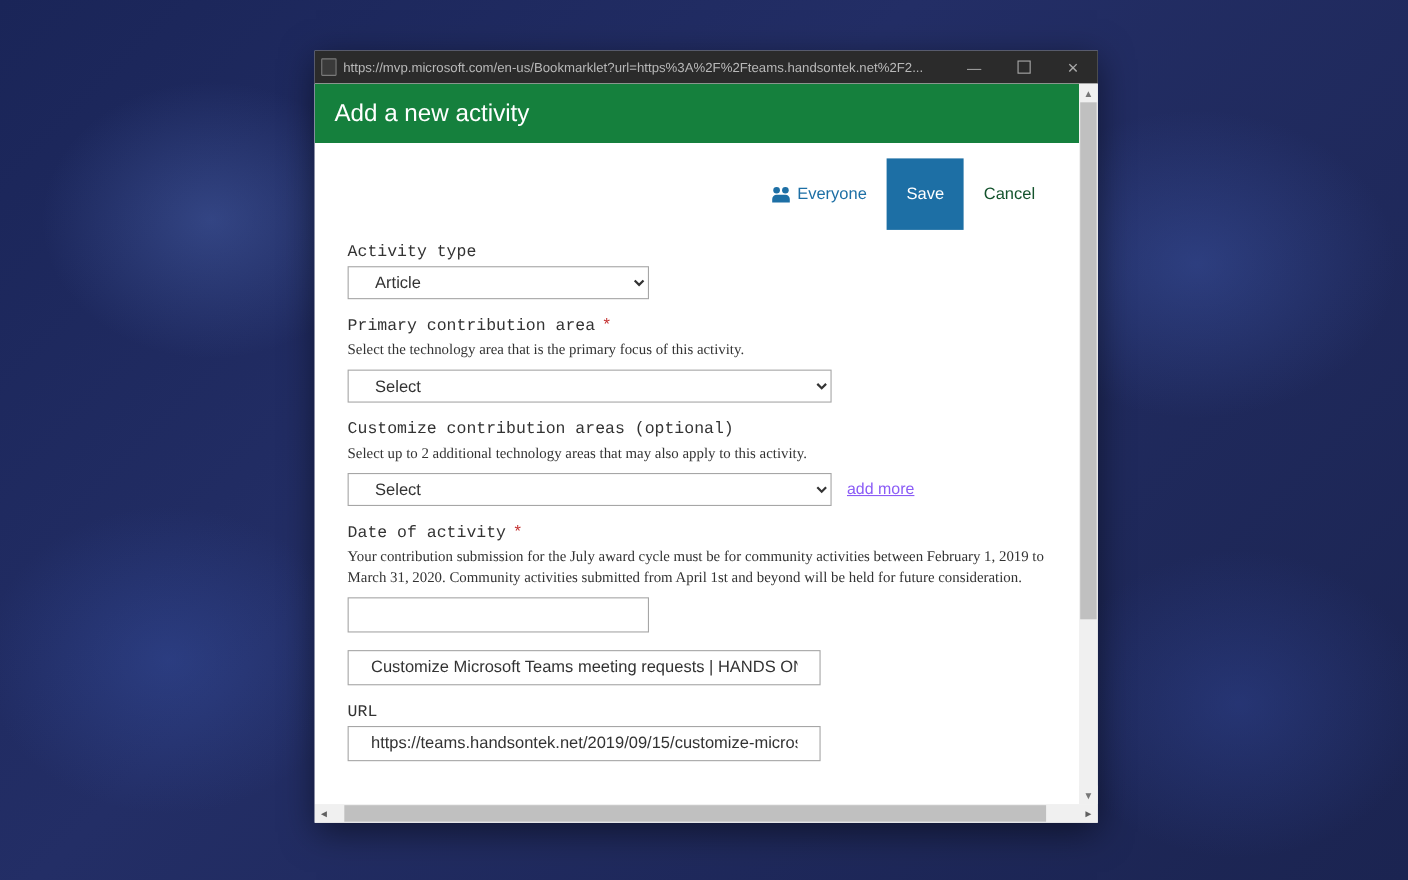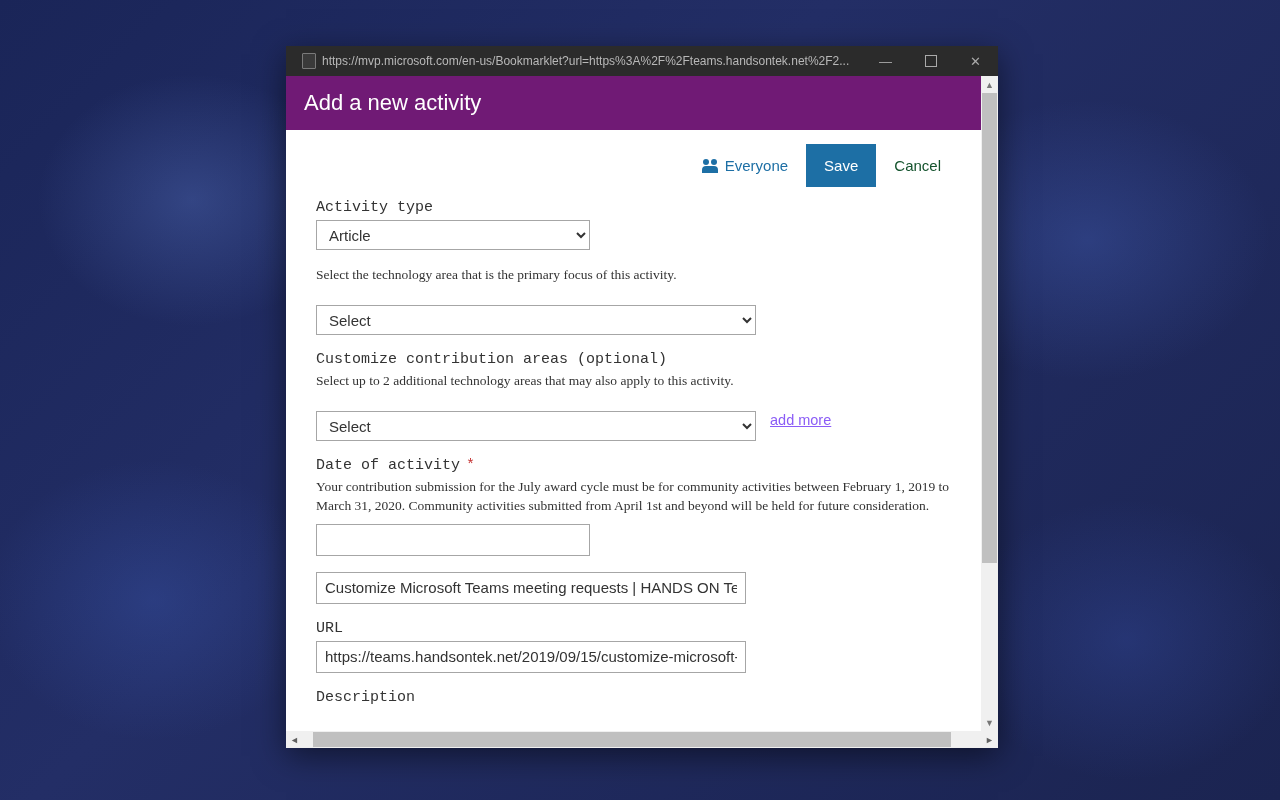--- a/index.html
+++ b/index.html
@@ -22,21 +22,21 @@
     background: #fff;
     box-shadow: 0 8px 30px rgba(0,0,0,0.5);
     display: flex;
     flex-direction: column;
   }
   .titlebar {
     height: 30px;
     background: #2b2b2b;
     display: flex;
     align-items: center;
-    padding-left: 16px;
+    padding-left: 6px;
     color: #b8b8b8;
     font-size: 12px;
   }
   .titlebar .doc-icon {
     width: 14px; height: 16px;
     border: 1px solid #7a7a7a;
     border-radius: 1px;
     margin-right: 6px;
     position: relative;
     background: #3a3a3a;
@@ -66,59 +66,59 @@
   }
   .hscroll .arrow { width:17px; display:flex; align-items:center; justify-content:center; color:#606060; font-size:9px; }
   .hscroll .track { flex:1; position:relative; }
   .hscroll .thumb { position:absolute; left:10px; top:1px; bottom:1px; right:30px; background:#c0c0c0; }
   .page {
     position:absolute; left:0; top:0; right:17px; bottom:17px;
     background:#fff;
     overflow:hidden;
   }
   .banner {
-    background: #701a75;
+    background: #15803d;
     color: #fff;
     padding: 14px 18px 14px 18px;
     font-size: 22px;
     font-weight: 400;
   }
   .actionbar {
     display:flex; justify-content:flex-end; align-items:center;
     padding: 14px 40px 6px 40px;
     gap: 18px;
     font-size: 15px;
   }
   .everyone { color:#1d6fa5; display:flex; align-items:center; gap:6px; }
   .people-icon { display:inline-block; position:relative; width:18px; height:14px; }
   .people-icon::before, .people-icon::after {
     content:""; position:absolute; background:#1d6fa5; border-radius:50%;
   }
   .people-icon::before { width:6px; height:6px; left:2px; top:0; box-shadow: 8px 0 0 #1d6fa5; }
   .people-icon::after { width:16px; height:7px; left:1px; top:7px; border-radius:4px 4px 0 0; }
   .save-btn {
-    background:#1d6fa5; color:#fff; border:none; padding:13px 18px; font-size:15px; cursor:pointer;
+    background:#1d6fa5; color:#fff; border:none; padding:24px 18px; font-size:15px; cursor:pointer;
   }
   .cancel-link { color:#14532d; }
   .form { padding: 6px 30px 0 30px; color:#333; }
   .field { margin-bottom: 16px; }
   .label { font-size: 15px; color:#333; margin-bottom:4px;font-family:Liberation Mono, monospace; }
   .req { color:#c43131; margin-left:6px; }
   .help { font-size: 13.5px; color:#333; margin: 4px 0 8px 0; line-height:1.4;font-family:Liberation Serif, serif; }
   select, input[type=text] {
     font-size: 15px; font-family: inherit;
-    padding: 5px 8px;
+    padding: 5px 20px;
     border: 1px solid #a6a6a6;
     background:#fff;
     color:#333;
   }
   select { height: 30px; }
   input[type=text] { height: 32px; }
   .sel-narrow { width: 274px; }
-  .sel-wide { width: 440px; margin-top: 12px; }
+  .sel-wide { width: 440px; }
   .row-inline { display:flex; align-items:center; gap:14px; }
   .addmore { color:#8b5cf6; text-decoration:underline; font-size:14.5px; }
   .txt-narrow { width: 274px; }
   .txt-wide { width: 430px; }
 </style>
 </head>
 <body>
 
 <div class="window">
   <div class="titlebar">
@@ -146,20 +146,23 @@
       <div class="form">
 
         <div class="field">
           <div class="label">Activity type</div>
           <select class="sel-narrow">
             <option>Article</option>
           </select>
         </div>
 
         <div class="field">
+          <div class="label">
+            <span>Primary contribution area</span><span class="req">*</span>
+          </div>
           <div class="help">Select the technology area that is the primary focus of this activity.</div>
           <select class="sel-wide">
             <option>Select</option>
           </select>
         </div>
 
         <div class="field">
           <div class="label">Customize contribution areas (optional)</div>
           <div class="help">Select up to 2 additional technology areas that may also apply to this activity.</div>
           <div class="row-inline">
@@ -180,24 +183,20 @@
 
         <div class="field">
           <input type="text" class="txt-wide" value="Customize Microsoft Teams meeting requests | HANDS ON Teams" style="">
         </div>
 
         <div class="field">
           <div class="label">URL</div>
           <input type="text" class="txt-wide" value="https://teams.handsontek.net/2019/09/15/customize-microsoft-teams" style="">
         </div>
 
-        <div class="field" style="margin-bottom:4px;">
-          <div class="label">Description</div>
-
-        </div>
 
       </div>
     </div>
 
     <div class="vscroll">
       <div class="arrow">▲</div>
       <div class="thumb"></div>
       <div class="arrow" style="position:absolute;bottom:0;left:0;right:0;">▼</div>
     </div>
     <div class="hscroll">

